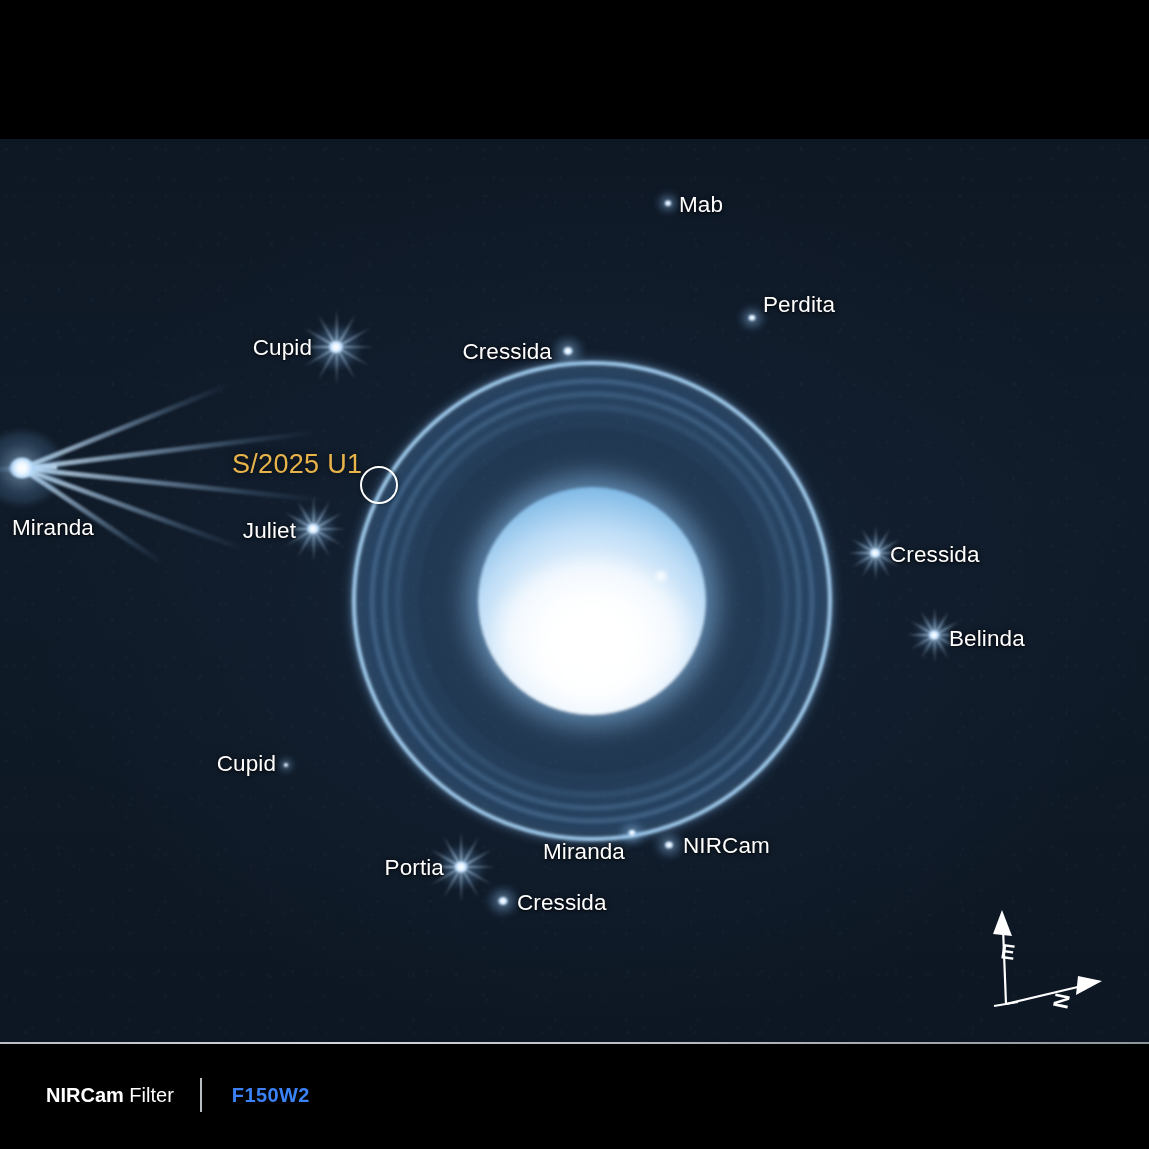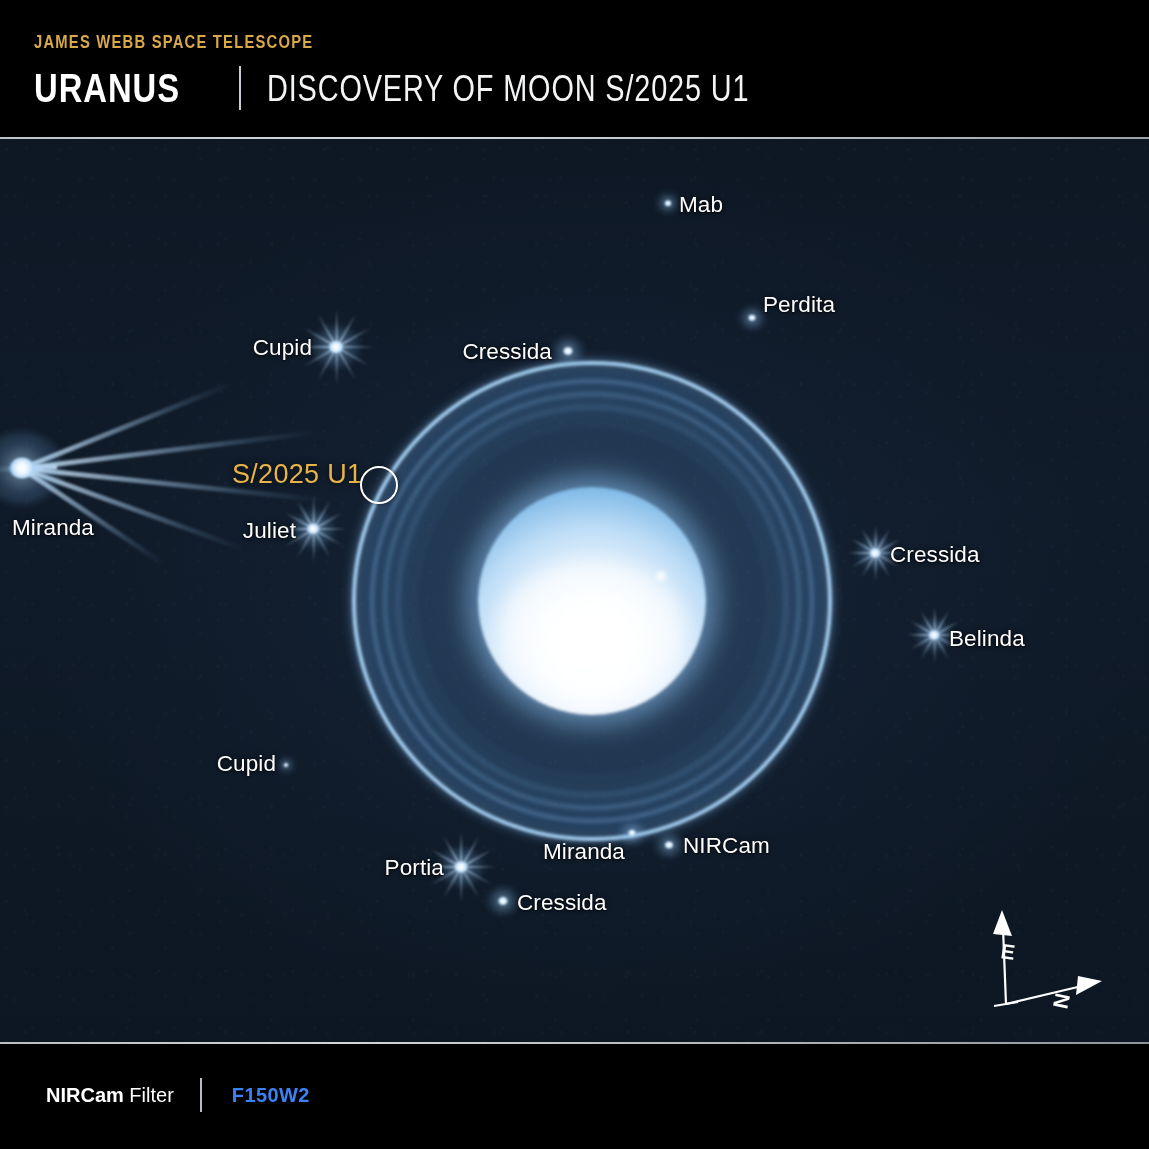--- a/index.html
+++ b/index.html
@@ -252,29 +252,20 @@
   }
   .filter-value{
     font-size:20px;font-weight:700;color:#2f51dd;letter-spacing:.4px;
   }
 </style>
 </head>
 <body>
 
 <div id="poster">
 
-  <div id="header">
-    <div class="eyebrow" style="color: rgb(217, 169, 73);">JAMES WEBB SPACE TELESCOPE</div>
-    <div class="title-row">
-      <div class="title-main">URANUS</div>
-      <div class="title-sep"></div>
-      <div class="title-sub">DISCOVERY OF MOON S/2025 U1</div>
-    </div>
-    <div id="header-rule"></div>
-  </div>
 
   <div id="stage">
     <div id="grain"></div>
 
     <div id="uranus-system">
       <div class="ring" id="ring-halo" style="left: 592px; top: 462px; width: 470px; height: 470px;"></div>
       <div class="ring-line" id="ring-beta" style="left: 592px; top: 462px; width: 352px; height: 352px;"></div>
       <div class="ring-line" id="ring-eta" style="left: 592px; top: 462px; width: 386px; height: 386px;"></div>
       <div class="ring-line" id="ring-gamma" style="left: 592px; top: 462px; width: 412px; height: 412px;"></div>
       <div class="ring-line" id="ring-delta" style="left: 592px; top: 462px; width: 438px; height: 438px;"></div>
@@ -394,21 +385,21 @@
           <div class="core" style="width: 14px; height: 11.2px; filter: blur(1.2px);"></div>
         </div>
         <div class="label left" style="left: 444px; top: 729px;">Portia</div>
         <div class="moon" id="moon-rosalind" style="left: 503px; top: 762px; width: 0px; height: 0px;">
           <div class="halo" style="width: 32px; height: 28.16px;"></div>
           <div class="core" style="width: 10px; height: 8px; filter: blur(0.8px);"></div>
         </div>
         <div class="label right" style="left: 517px; top: 764px;">Cressida</div>
       </div>
 
-    <div id="discovery-label" style="left: 232px; top: 320px; color: rgb(232, 180, 74);">S/2025 U1</div>
+    <div id="discovery-label" style="left: 232px; top: 310px; color: rgb(232, 180, 74);">S/2025 U1</div>
     <div id="discovery-circle" style="left: 379px; top: 346px; width: 34px; height: 34px;"></div>
 
     <div id="compass">
       <svg width="160" height="130" viewBox="0 0 160 130" xmlns="http://www.w3.org/2000/svg">
 
         <line x1="46" y1="110" x2="43" y2="34" stroke="#ffffff" stroke-width="2.2"></line>
         <polygon points="42,16 52,42 33,40" fill="#ffffff"></polygon>
 
         <line x1="46" y1="110" x2="122" y2="92" stroke="#ffffff" stroke-width="2.2"></line>
         <polygon points="142,87 116,101 118,82" fill="#ffffff"></polygon>

